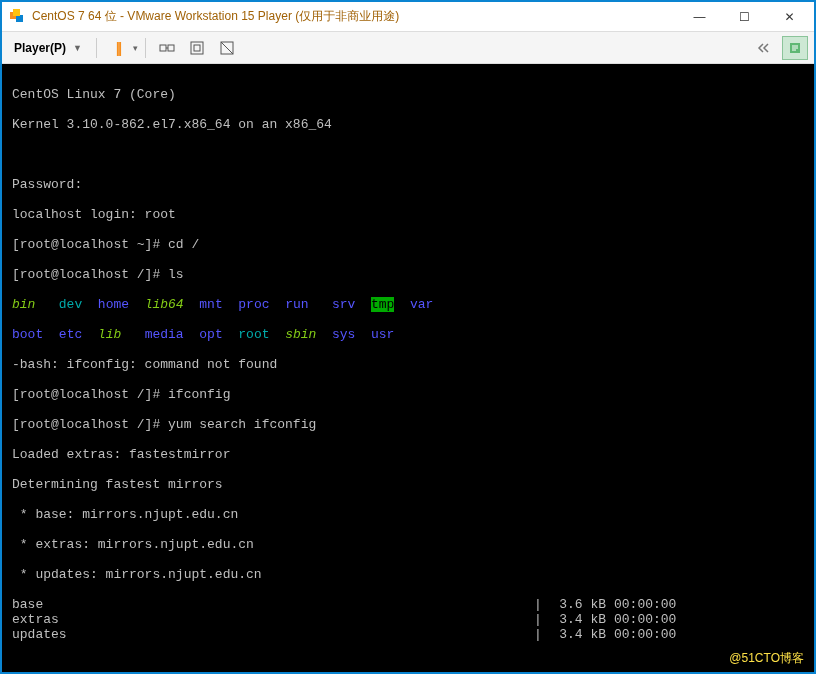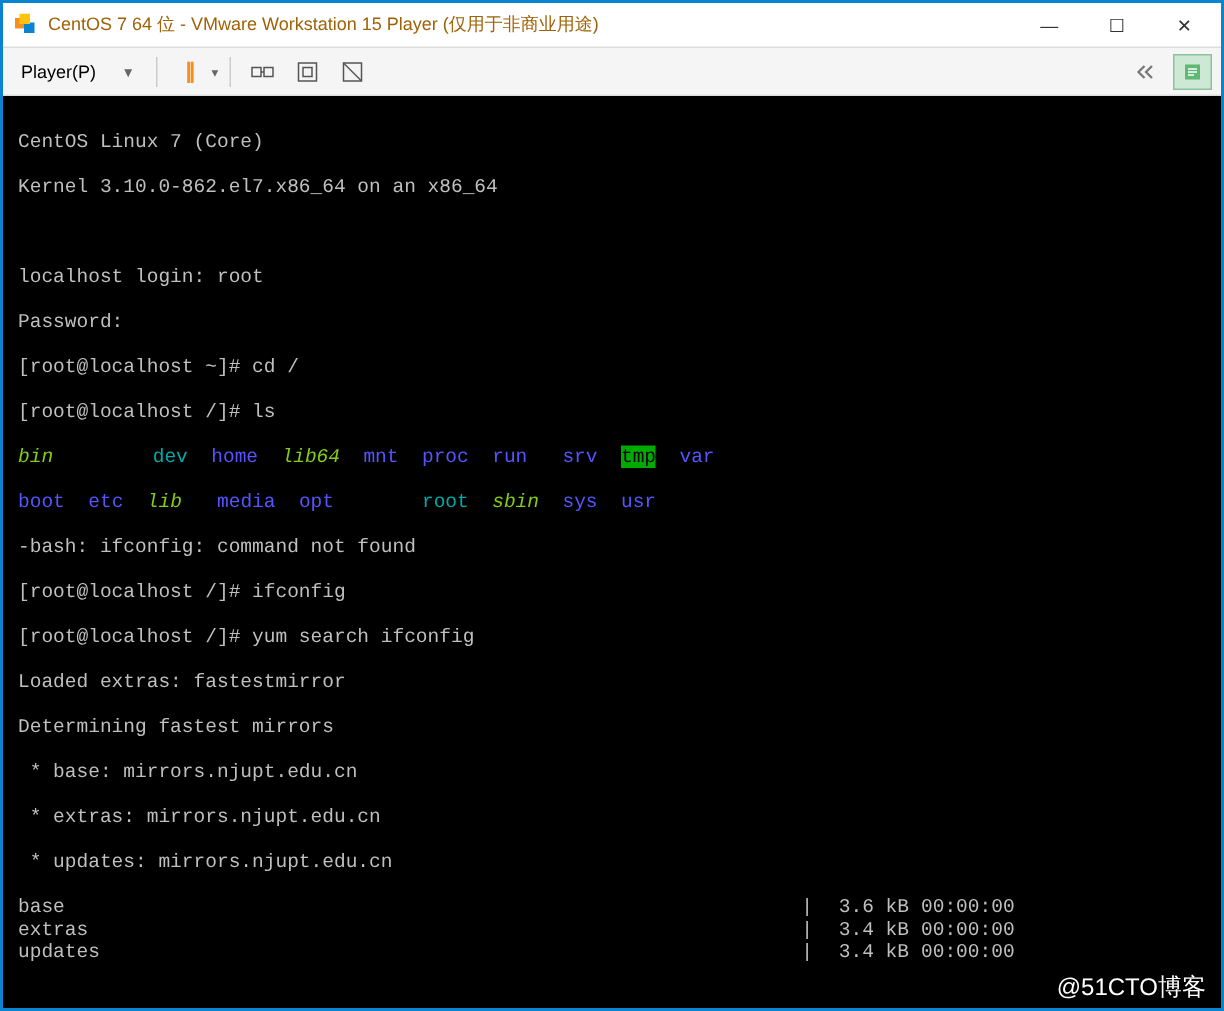--- a/index.html
+++ b/index.html
@@ -2,36 +2,36 @@
 <html><head>
 <meta charset="utf-8">
 <style>
 * { margin: 0; padding: 0; box-sizing: border-box; }
 body { background: #fff; font-family: "Segoe UI", Tahoma, sans-serif; font-size: 12px; width: 816px; height: 674px; overflow: hidden; border: 2px solid #0a84d1; }
 .titlebar { height: 30px; background: #fff; display: flex; align-items: center; padding: 0 2px; border-bottom: 1px solid #ddd; }
 .titlebar .app-icon { width: 16px; height: 16px; margin: 0 6px; }
 .titlebar .title { flex: 1; font-size: 12px; color: #a16207; }
 .titlebar .winbtn { width: 45px; height: 28px; display: flex; align-items: center; justify-content: center; color: #333; }
 .toolbar { height: 32px; background: #f5f5f5; display: flex; align-items: center; padding: 0 6px; gap: 4px; border-bottom: 1px solid #ddd; }
-.toolbar .player-btn { display: flex; align-items: center; padding: 2px 6px; font-size: 12px; gap: 14px; }
+.toolbar .player-btn { display: flex; align-items: center; padding: 2px 6px; font-size: 12px; gap: 4px; font-weight: bold; }
 .toolbar .sep { width: 1px; height: 20px; background: #ccc; margin: 0 4px; }
 .toolbar .icon-btn { width: 26px; height: 24px; display: flex; align-items: center; justify-content: center; }
 .toolbar .spacer { flex: 1; }
 .toolbar .pause { color: #f78f1e; font-weight: bold; letter-spacing: -2px; font-size: 15px; }
 .terminal { background: #000; color: #bfbfbf; height: calc(100% - 62px); padding: 8px 10px; font-family: "Courier New", monospace; font-size: 13px; line-height: 15px; position: relative; white-space: pre; overflow: hidden; }
 .c-cyan { color: #84cc16; font-style: italic; }
-.c-dcyan { color: #00aaaa; margin-left: 43px; }
+.c-dcyan { color: #00aaaa; }
 .c-blue { color: #5555ff; }
 .c-green-bg { background: #00aa00; color: #000; }
 .row-repo { display: flex; }
 .row-repo .rn { width: 520px; }
 .row-repo .bar { width: 12px; text-align: center; }
 .row-repo .sz { width: 70px; text-align: right; padding-right: 8px; }
 .row-repo .tm { width: 80px; }
-.watermark { position: absolute; right: 10px; bottom: 6px; color: #ffffff; font-family: sans-serif; font-size: 16px; margin-left: 47px; }
+.watermark { position: absolute; right: 10px; bottom: 6px; color: #fde047; font-family: sans-serif; font-size: 12px; margin-left: 47px; }
 </style>
 </head>
 <body>
 
 <div class="titlebar">
   <span class="app-icon">
     <svg viewBox="0 0 16 16" width="16" height="16">
         <rect x="0" y="3" width="7" height="7" fill="#f78f1e"></rect>
         <rect x="6" y="6" width="7" height="7" fill="#0a84d1"></rect>
         <rect x="3" y="0" width="7" height="7" fill="#ffc20e"></rect>
@@ -86,22 +86,22 @@
         <line x1="4" y1="7" x2="10" y2="7" stroke="#fff"></line>
         <line x1="4" y1="9" x2="8" y2="9" stroke="#fff"></line>
       </svg>
   </div>
 </div>
 
 <div class="terminal">
 <div>CentOS Linux 7 (Core)</div>
 <div>Kernel 3.10.0-862.el7.x86_64 on an x86_64</div>
 <div>&nbsp;</div>
+<div>Password:</div>
 <div>localhost login: root</div>
-<div>Password:</div>
 <div><span>[root@localhost ~]# </span><span>cd /</span></div>
 <div><span>[root@localhost /]# </span><span>ls</span></div>
 <div><span class="c-cyan">bin</span>   <span class="c-dcyan">dev</span>  <span class="c-blue">home</span>  <span class="c-cyan">lib64</span>  <span class="c-blue">mnt</span>  <span class="c-blue">proc</span>  <span class="c-blue">run</span>   <span class="c-blue">srv</span>  <span class="c-green-bg">tmp</span>  <span class="c-blue">var</span></div>
 <div><span class="c-blue">boot</span>  <span class="c-blue">etc</span>  <span class="c-cyan">lib</span>   <span class="c-blue">media</span>  <span class="c-blue">opt</span>  <span class="c-dcyan">root</span>  <span class="c-cyan">sbin</span>  <span class="c-blue">sys</span>  <span class="c-blue">usr</span></div>
 <div>-bash: ifconfig: command not found</div>
 <div><span>[root@localhost /]# </span><span>ifconfig</span></div>
 <div><span>[root@localhost /]# </span><span>yum search ifconfig</span></div>
 <div>Loaded extras: fastestmirror</div>
 <div>Determining fastest mirrors</div>
 <div> * base: mirrors.njupt.edu.cn</div>

